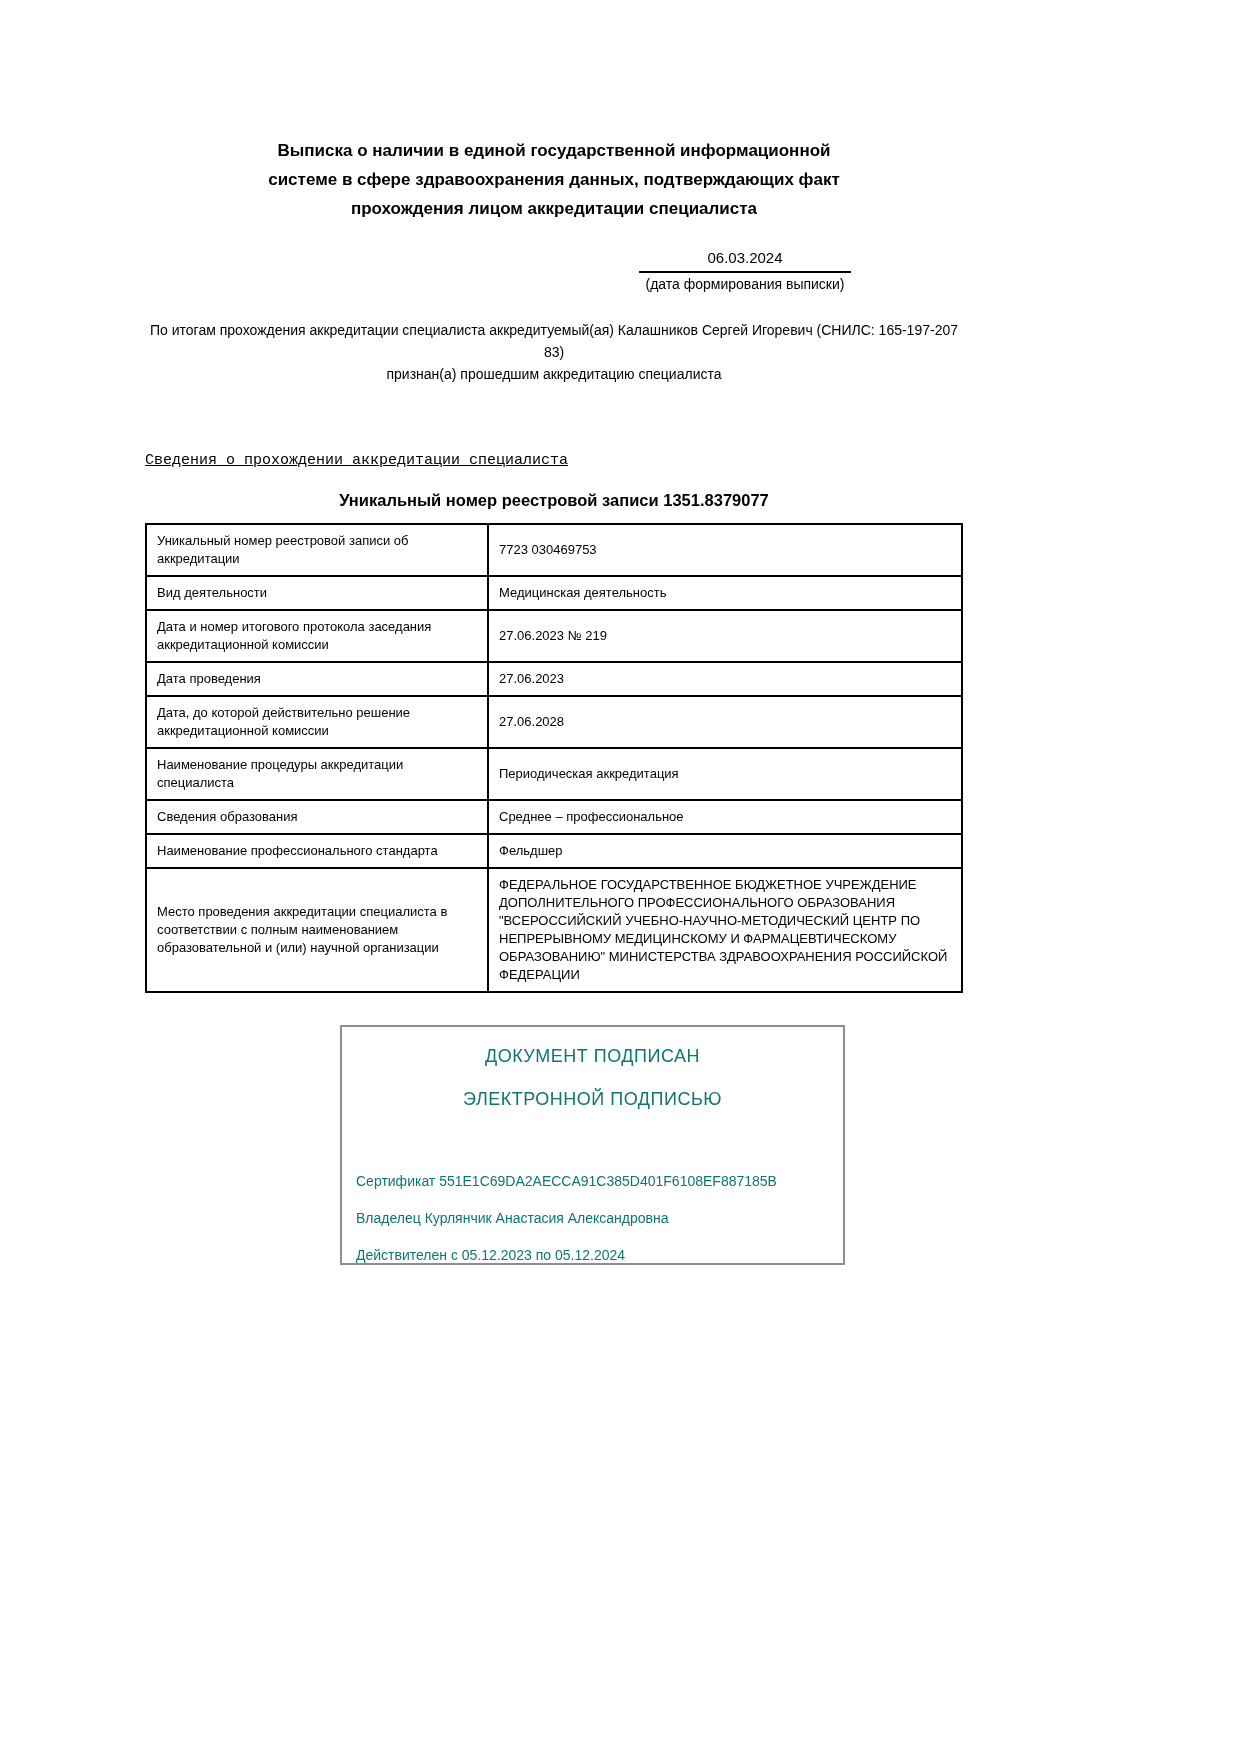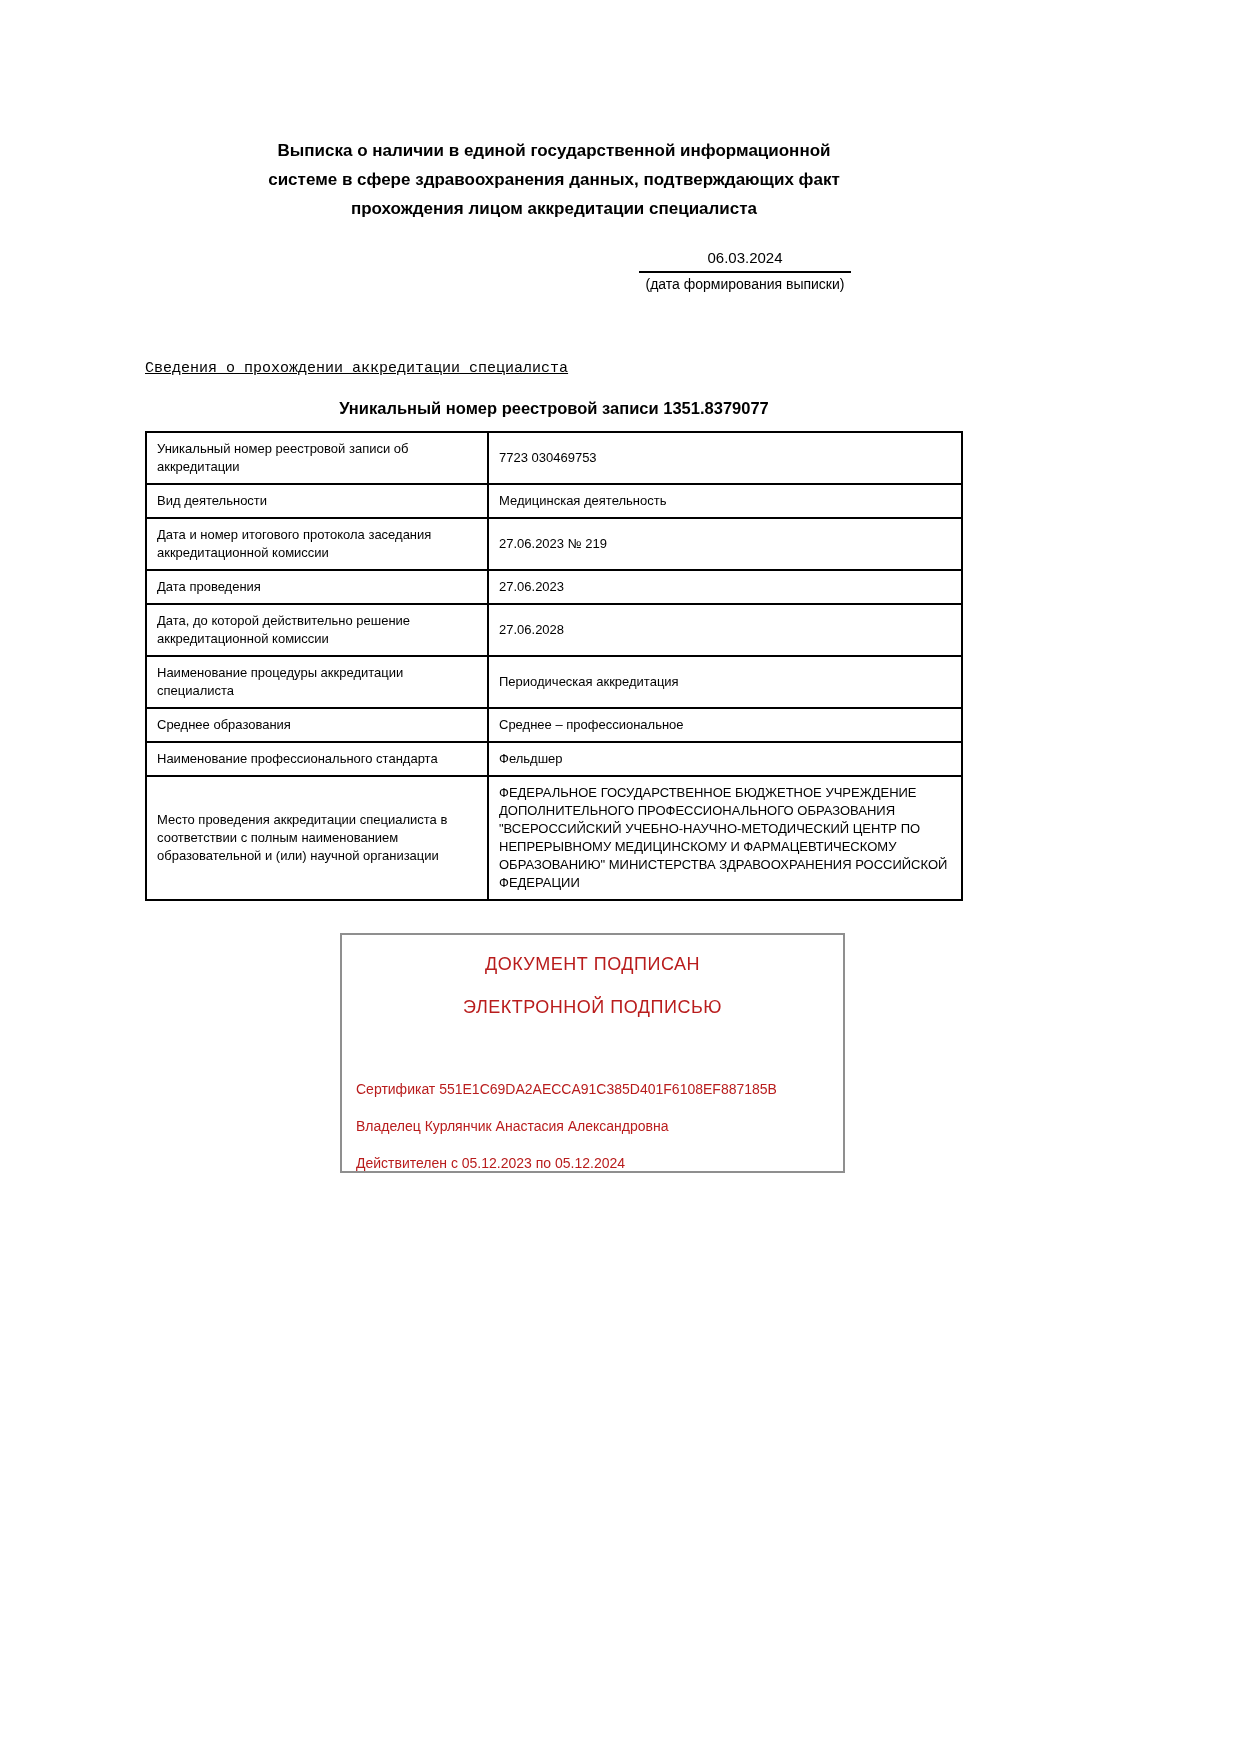--- a/index.html
+++ b/index.html
@@ -77,21 +77,21 @@
     line-height: 18px;
     word-wrap: break-word;
   }
   td.cell-label { width: 320px; }
   .sig-box {
     box-sizing: border-box;
     margin: 32px 0 0 195px;
     width: 505px;
     height: 240px;
     border: 2px solid #8f8f8f;
-    color: #b91c1c;
+    color: #0f766e;
     position: relative;
   }
   .sig-head {
     text-align: center;
     font-size: 18px;
     line-height: 22px;
     letter-spacing: 0.5px;
   }
   .sig-head-1 { margin-top: 18px; }
   .sig-head-2 { margin-top: 21px; }
@@ -117,20 +117,24 @@
       <div>Выписка о наличии в единой государственной информационной</div>
       <div>системе в сфере здравоохранения данных, подтверждающих факт</div>
       <div>прохождения лицом аккредитации специалиста</div>
     </div>
 
     <div class="date-block">
       <div class="date-value">06.03.2024</div>
       <div class="date-caption">(дата формирования выписки)</div>
     </div>
 
+    <div class="intro">
+      <div>По итогам прохождения аккредитации специалиста аккредитуемый(ая) Калашников Сергей Игоревич (СНИЛС: 165-197-207 83)</div>
+      <div>признан(а) прошедшим аккредитацию специалиста</div>
+    </div>
 
     <div class="section-heading">
       <span>Сведения о прохождении аккредитации специалиста</span>
     </div>
 
     <div class="registry-heading">Уникальный номер реестровой записи 1351.8379077</div>
 
     <table class="acc-table">
       <tbody>
         <tr>
@@ -151,21 +155,21 @@
         </tr>
         <tr>
           <td class="cell-label">Дата, до которой действительно решение аккредитационной комиссии</td>
           <td>27.06.2028</td>
         </tr>
         <tr>
           <td class="cell-label">Наименование процедуры аккредитации специалиста</td>
           <td>Периодическая аккредитация</td>
         </tr>
         <tr>
-          <td class="cell-label">Среднее образования</td>
+          <td class="cell-label">Сведения образования</td>
           <td>Среднее – профессиональное</td>
         </tr>
         <tr>
           <td class="cell-label">Наименование профессионального стандарта</td>
           <td>Фельдшер</td>
         </tr>
         <tr>
           <td class="cell-label">Место проведения аккредитации специалиста в соответствии с полным наименованием образовательной и (или) научной организации</td>
           <td>ФЕДЕРАЛЬНОЕ ГОСУДАРСТВЕННОЕ БЮДЖЕТНОЕ УЧРЕЖДЕНИЕ ДОПОЛНИТЕЛЬНОГО ПРОФЕССИОНАЛЬНОГО ОБРАЗОВАНИЯ "ВСЕРОССИЙСКИЙ УЧЕБНО-НАУЧНО-МЕТОДИЧЕСКИЙ ЦЕНТР ПО НЕПРЕРЫВНОМУ МЕДИЦИНСКОМУ И ФАРМАЦЕВТИЧЕСКОМУ ОБРАЗОВАНИЮ" МИНИСТЕРСТВА ЗДРАВООХРАНЕНИЯ РОССИЙСКОЙ ФЕДЕРАЦИИ</td>
         </tr>

